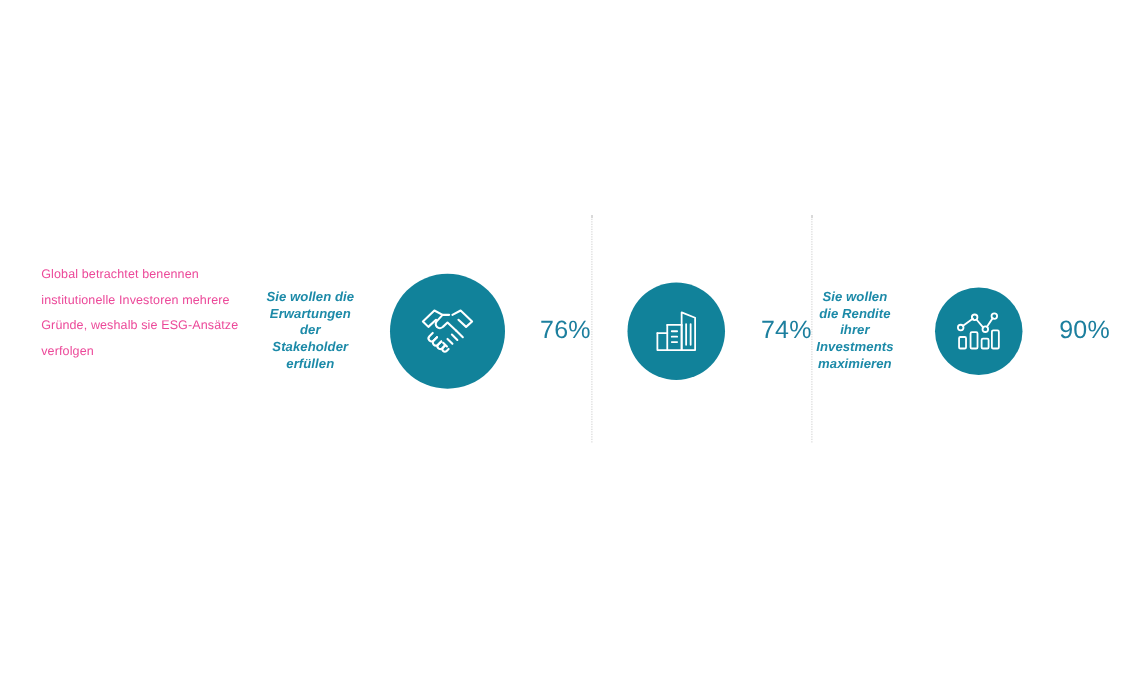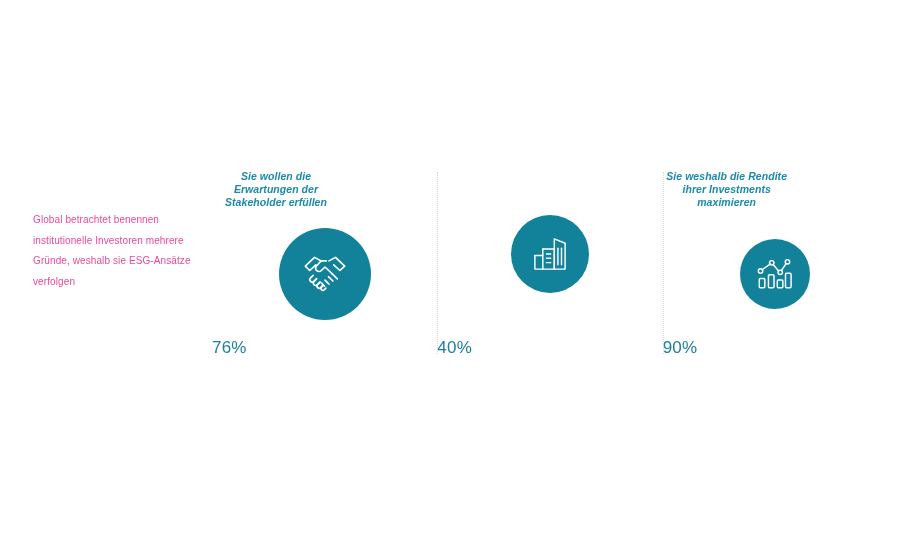--- a/index.html
+++ b/index.html
@@ -43,22 +43,21 @@
     width: 676px;
     height: 190px;
     display: flex;
     align-items: stretch;
   }
 
   .column {
     position: relative;
     flex: 1 1 0;
     display: flex;
-    flex-direction: column;
-    align-items: flex-start;
+    align-items: center;
   }
 
   
   .column + .column::before {
     content: "";
     position: absolute;
     left: 0;
     top: 2px;
     bottom: 6px;
     border-left: 1px dotted #d9d9d9;
@@ -86,21 +85,21 @@
   .circle {
     border-radius: 50%;
     background: #11829a;
     display: flex;
     align-items: center;
     justify-content: center;
   }
   .circle svg { display: block; }
 
   .pct {
-    font-size: 17px;
+    font-size: 20px;
     color: #1c7f9e;
     letter-spacing: 0.2px;
     padding-bottom: 2px;
   }
 </style>
 </head>
 <body>
 
 <div id="infographic">
 
@@ -144,25 +143,25 @@
               <path d="M11 34 L11 53 L22 53"></path>
               <path d="M43 24 L43 47"></path>
               <path d="M48 24 L48 47"></path>
               <path d="M27 32 L33 32"></path>
               <path d="M27 38 L33 38"></path>
               <path d="M27 44 L33 44"></path>
             </svg>
           </span>
         </div>
       </div>
-      <div class="pct">40%</div>
+      <div class="pct">74%</div>
     </div>
 
     <div class="column">
-      <div class="col-label">Sie weshalb die Rendite ihrer Investments maximieren</div>
+      <div class="col-label">Sie wollen die Rendite ihrer Investments maximieren</div>
       <div class="circle-slot">
         <div class="circle" style="width:70px;height:70px;">
           <span>
             <svg width="42" height="42" viewBox="0 0 64 64" fill="none" stroke="#ffffff" stroke-width="2.2" stroke-linecap="round" stroke-linejoin="round">
               <path d="M12.5 25.5 L25 16.5"></path>
               <path d="M29.5 18 L37.5 27.5"></path>
               <path d="M42 26.5 L49 16"></path>
               <circle cx="10" cy="27.5" r="3.4"></circle>
               <circle cx="27" cy="15" r="3.4"></circle>
               <circle cx="40" cy="29.5" r="3.4"></circle>

